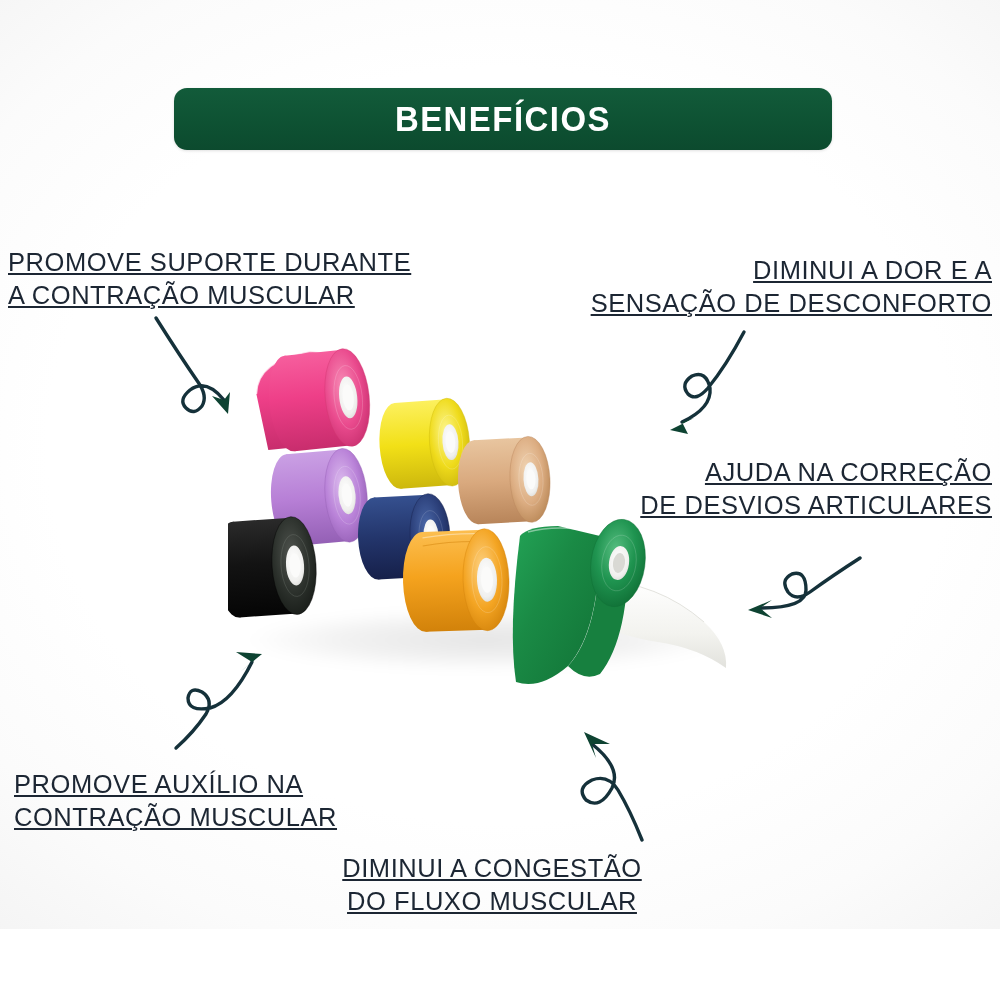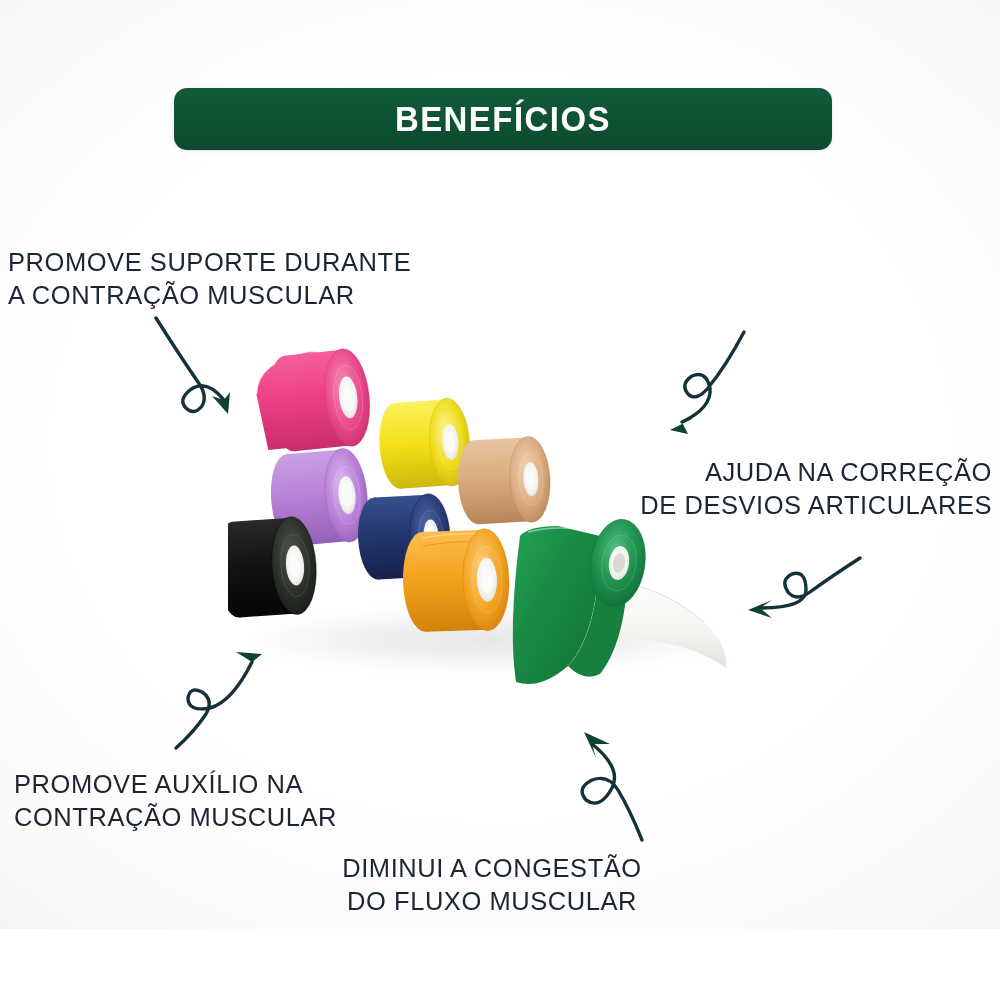--- a/index.html
+++ b/index.html
@@ -39,20 +39,21 @@
   
   .caption{
     position:absolute;
     color:#1c2633;
     font-size:25.5px;
     line-height:33px;
     letter-spacing:.55px;
     font-weight:400;
     white-space:pre-line;
     font-family:"Liberation Sans", sans-serif;
+    text-decoration:underline;
   }
   .cap-tl{left:8px;  top:246px; text-align:left;}
   .cap-tr{right:8px; top:254px; text-align:right;}
   .cap-mr{right:8px; top:456px; text-align:right;}
   .cap-bl{left:14px; top:768px; text-align:left;}
   .cap-bc{left:492px;top:852px; text-align:center; transform:translateX(-50%);}
 
   
   .arrow{position:absolute;}
 
@@ -281,20 +282,22 @@
         <ellipse cx="391" cy="233" rx="6" ry="10" fill="#d9d9d4" transform="rotate(8 391 233)"></ellipse>
 
         <path d="M300 202 Q 330 194 368 202" fill="none" stroke="#ffffff" stroke-width="1.4" opacity=".45"></path>
       </g>
     </svg>
   </div>
 
   <div class="caption cap-tl">PROMOVE SUPORTE DURANTE
 A CONTRAÇÃO MUSCULAR</div>
 
+  <div class="caption cap-tr">DIMINUI A DOR E A
+SENSAÇÃO DE DESCONFORTO</div>
 
   <div class="caption cap-mr">AJUDA NA CORREÇÃO
 DE DESVIOS ARTICULARES</div>
 
   <div class="caption cap-bl">PROMOVE AUXÍLIO NA
 CONTRAÇÃO MUSCULAR</div>
 
   <div class="caption cap-bc">DIMINUI A CONGESTÃO
 DO FLUXO MUSCULAR</div>
 

